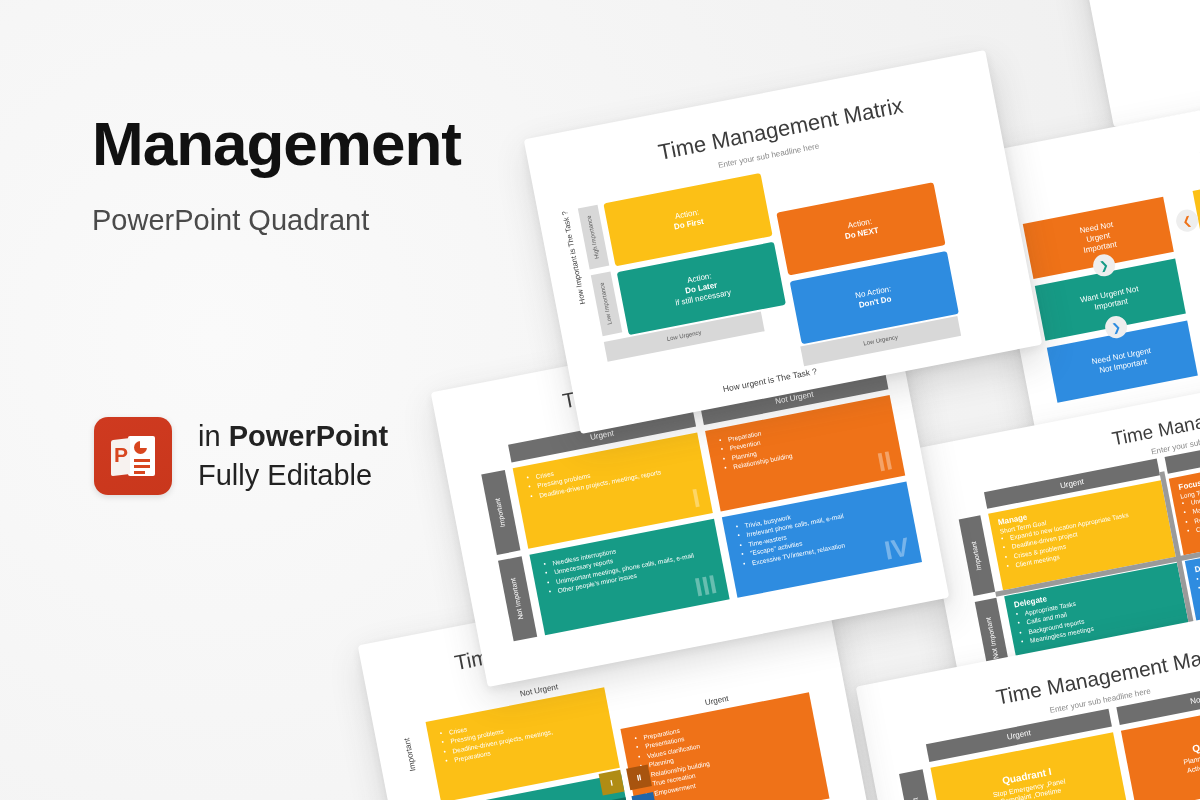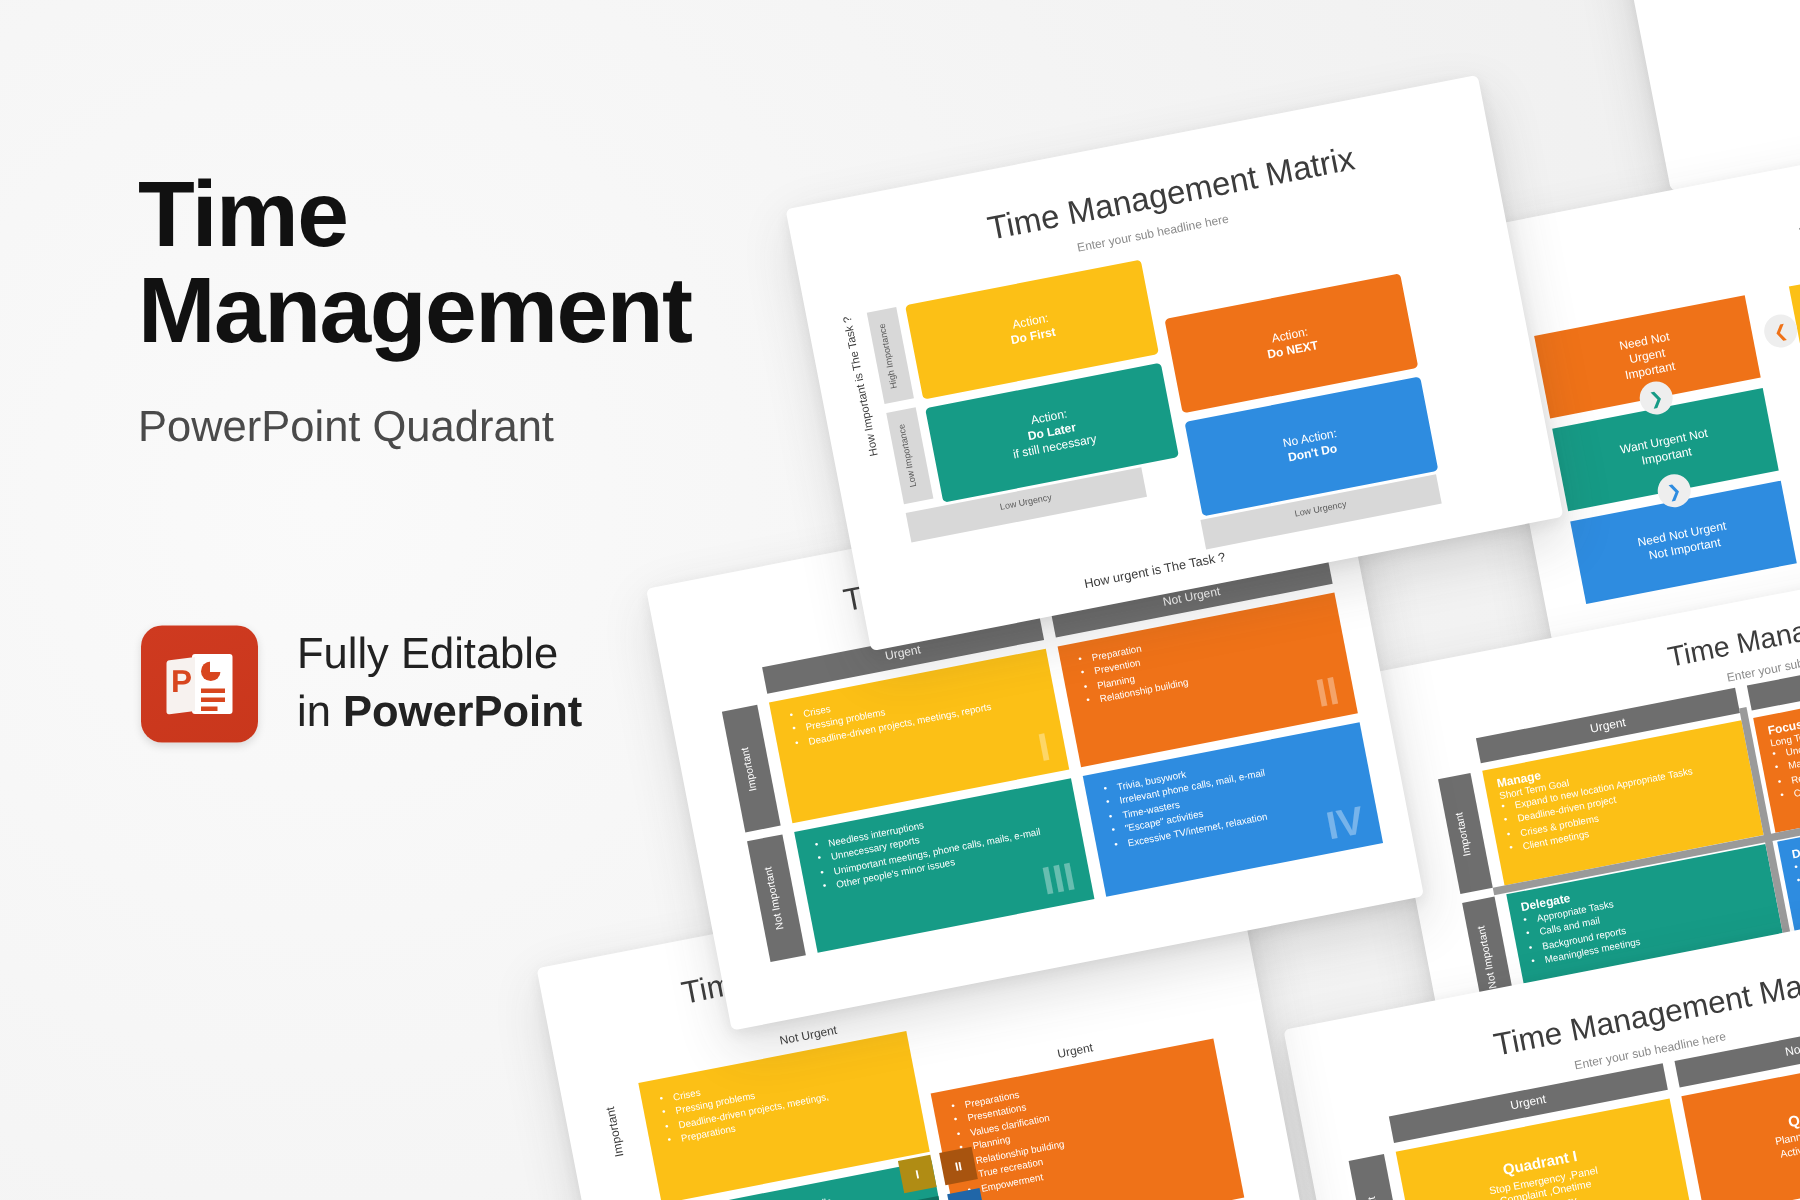--- a/index.html
+++ b/index.html
@@ -412,35 +412,34 @@
     <div class="q blue" style="left:234px;top:190px;width:160px;height:64px;border-radius:3px;">
       <div class="cl" style="font-size:8px;flex-direction:column;">
         <div>No Action:</div>
         <div style="font-weight:bold;">Don't Do</div>
       </div>
     </div>
   </div>
 
   <div class="left-panel">
     <div class="hero-title">
-      <div>Time</div>
       <div>Management</div>
     </div>
     <div class="hero-sub">PowerPoint Quadrant</div>
   </div>
 
   <div class="badge-row">
     <div class="ppt-icon">
       <div class="doc"></div>
       <div class="pie"></div>
       <div class="bar b1"></div>
       <div class="bar b2"></div>
       <div class="bar b3"></div>
       <div class="flap"></div>
       <div class="pletter">P</div>
     </div>
     <div class="badge-text">
+      <div><span>in </span><span class="bold">PowerPoint</span></div>
       <div>Fully Editable</div>
-      <div><span>in </span><span class="bold">PowerPoint</span></div>
     </div>
   </div>
 
 </div>
 
 </body></html>

